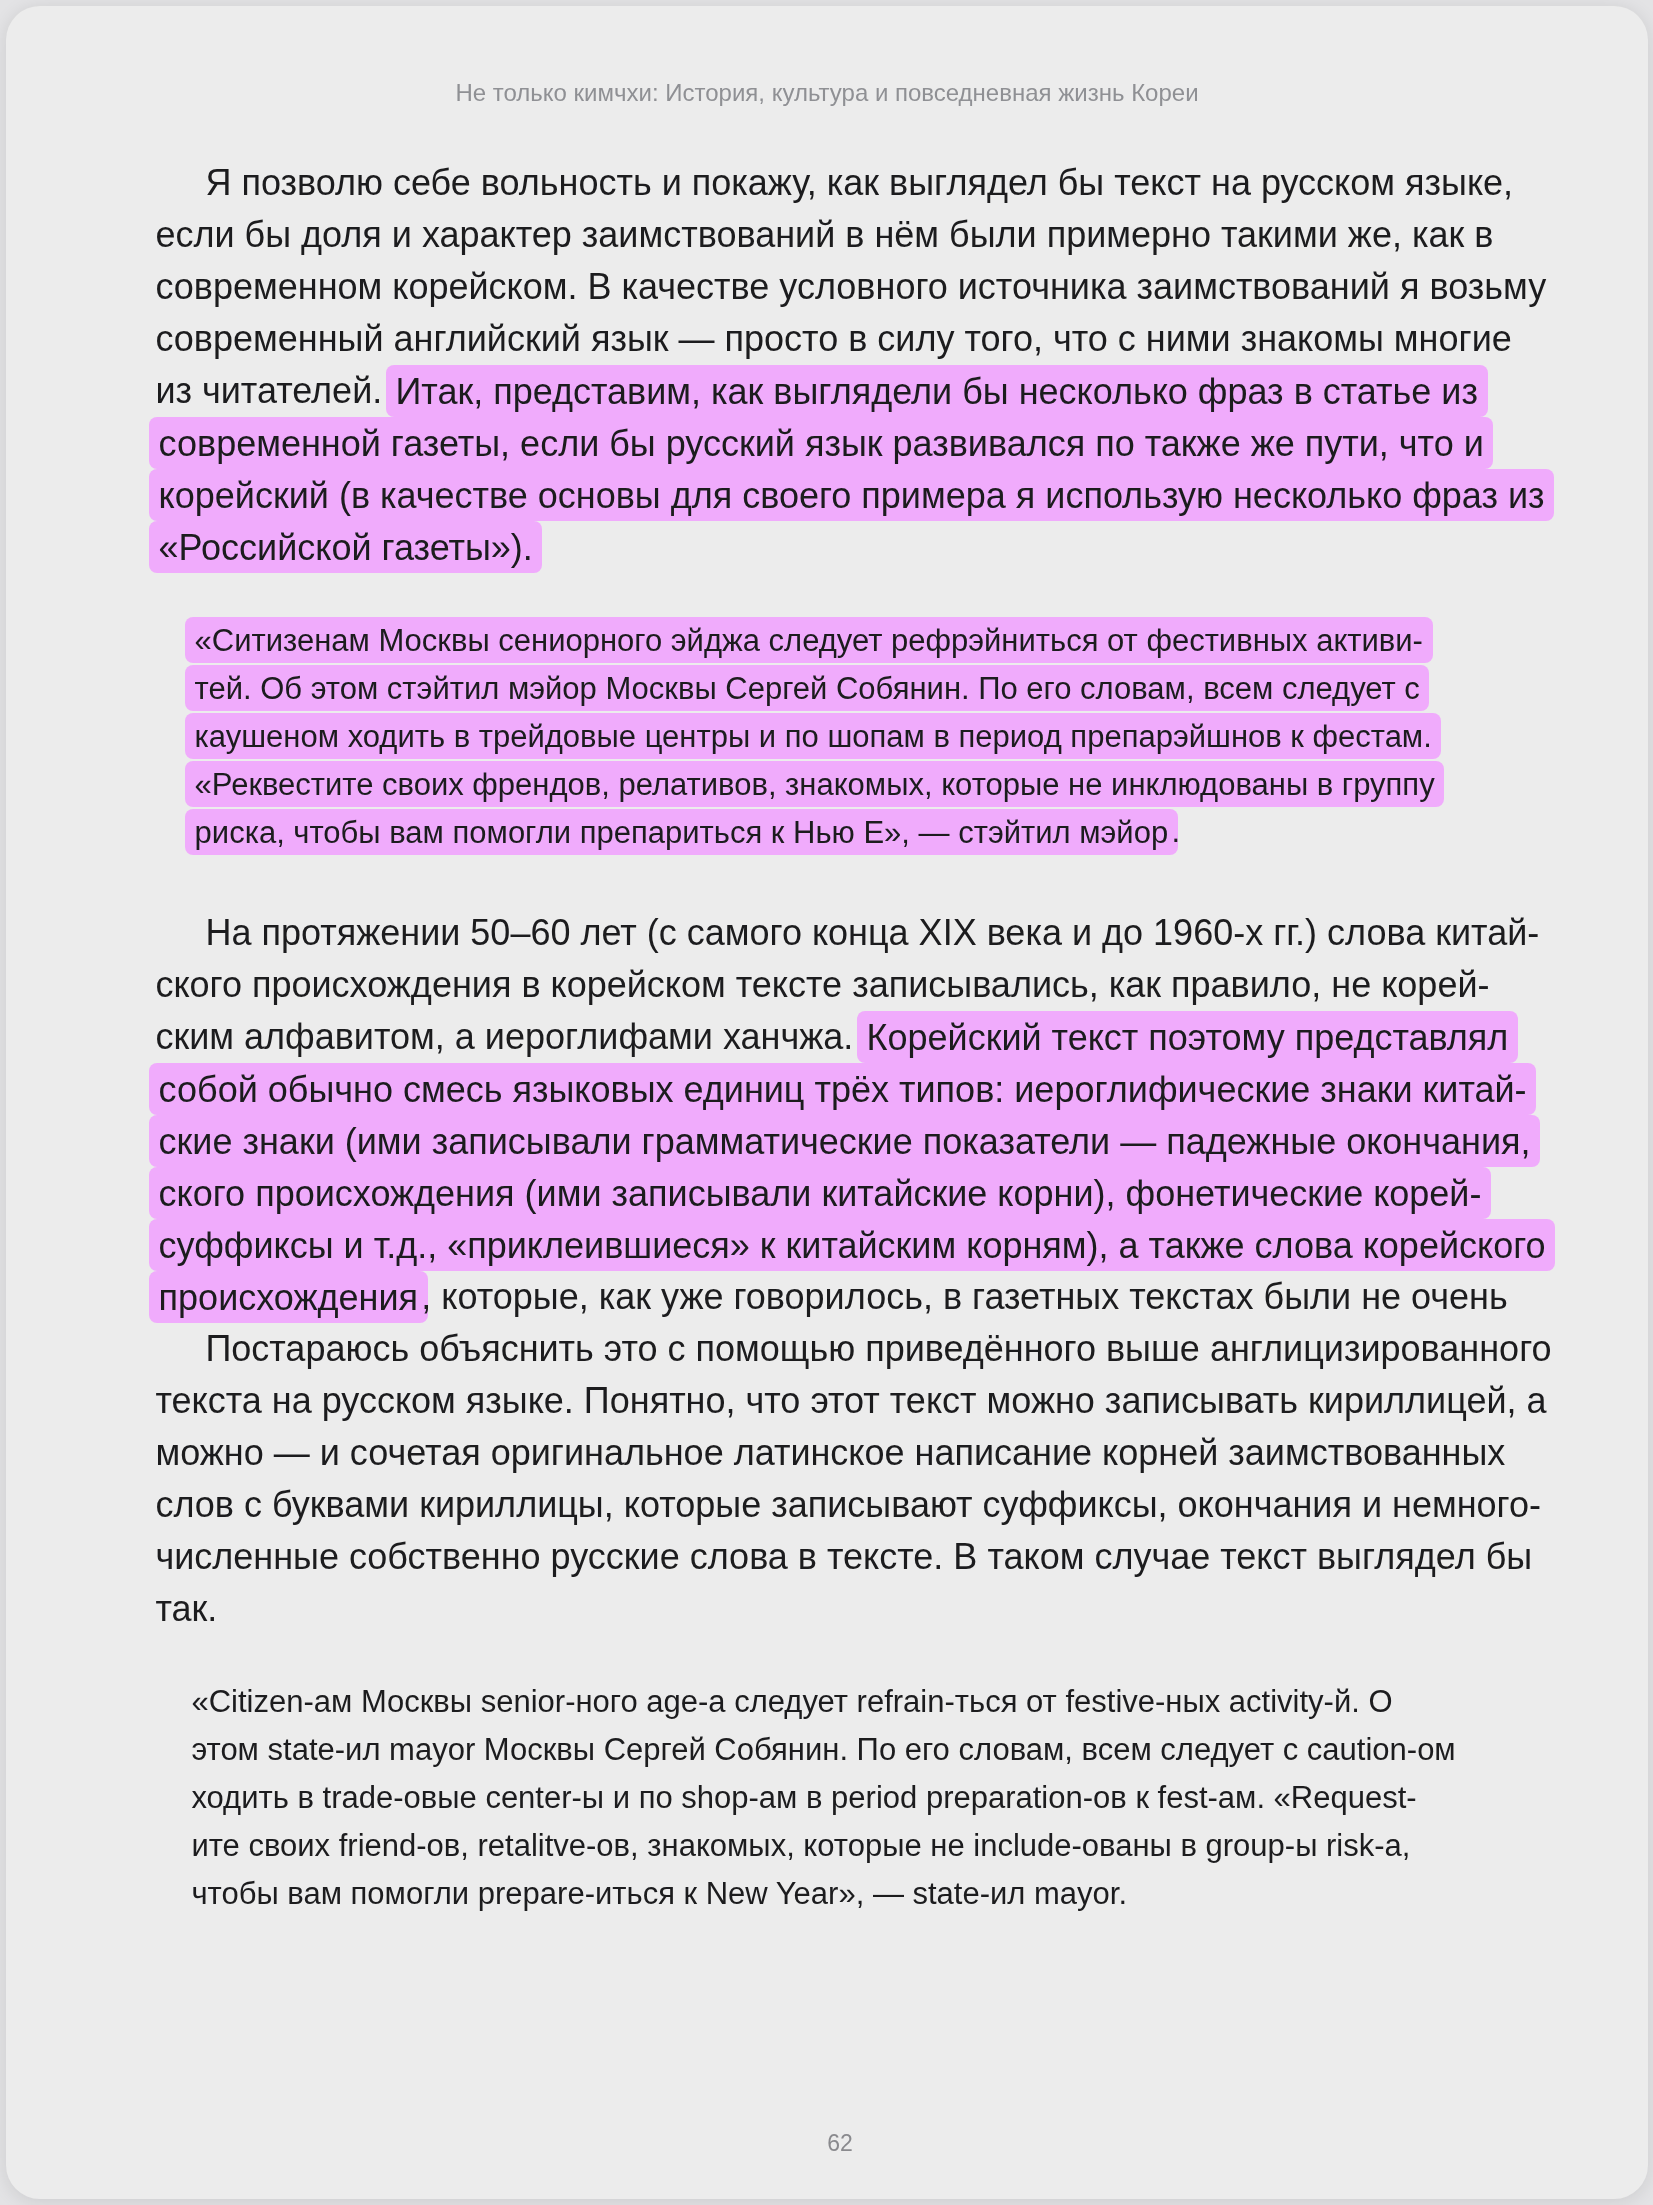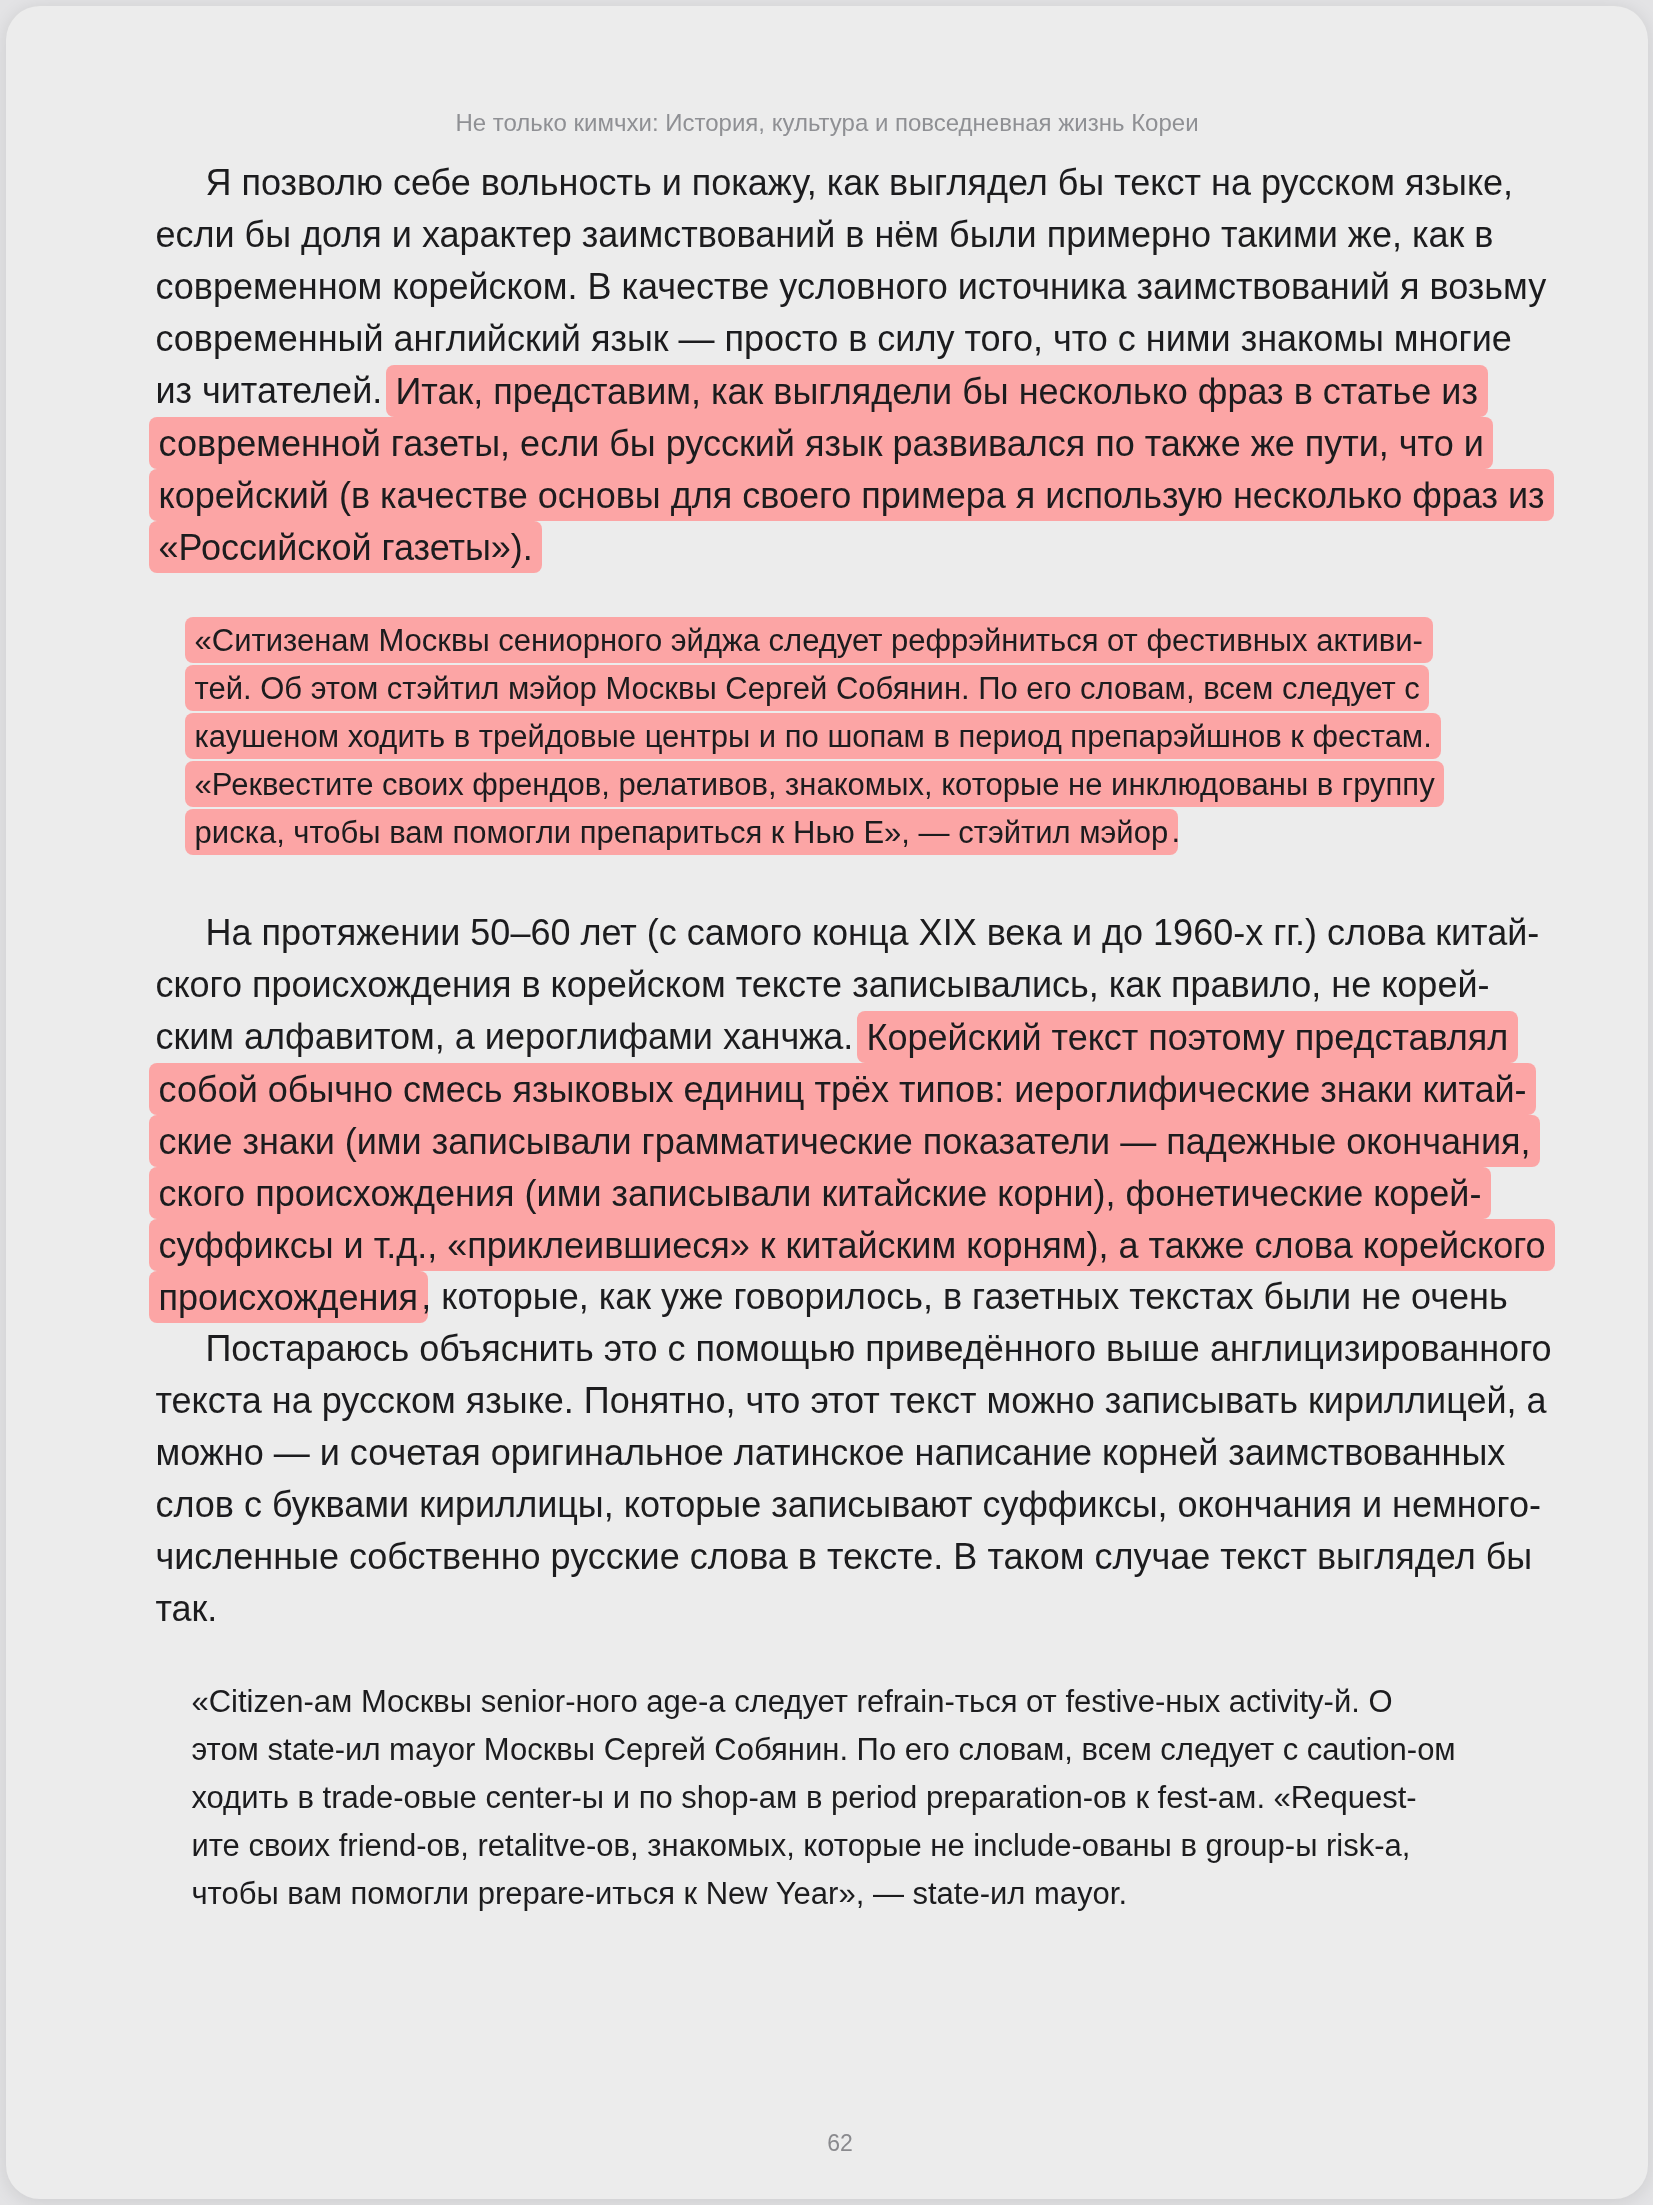--- a/index.html
+++ b/index.html
@@ -16,21 +16,21 @@
   }
   .page {
     position: absolute;
     inset: 6.4px;
     background: #ececec;
     border-radius: 34px;
     box-shadow: 0 2.4px 17.6px rgba(0,0,0,0.10);
   }
   .running-title {
     position: absolute;
-    top: 102px;
+    top: 72px;
     left: 0;
     right: 0;
     text-align: center;
     font-size: 24px;
     line-height: 30px;
     color: #8f9094;
     font-family: "Liberation Sans", sans-serif;
   }
   .content {
     position: absolute;
@@ -49,21 +49,21 @@
     line-height: 48px;
     margin: 43px 0 51px 36px;
   }
   .line {
     white-space: nowrap;
   }
   .line.indent {
     text-indent: 50px;
   }
   mark {
-    background: #fca5a5;
+    background: #f0abfc;
     color: inherit;
     border-radius: 8px;
     padding: 5.6px 9.6px;
     margin: 0 -6.4px;
     box-decoration-break: clone;
   }
   .page-number {
     position: absolute;
     bottom: 42px;
     left: 0;

